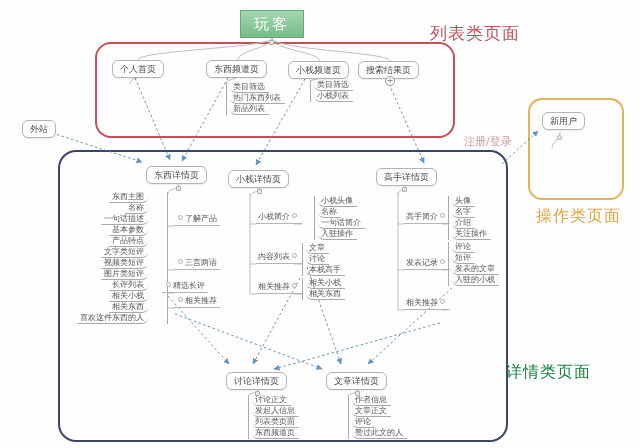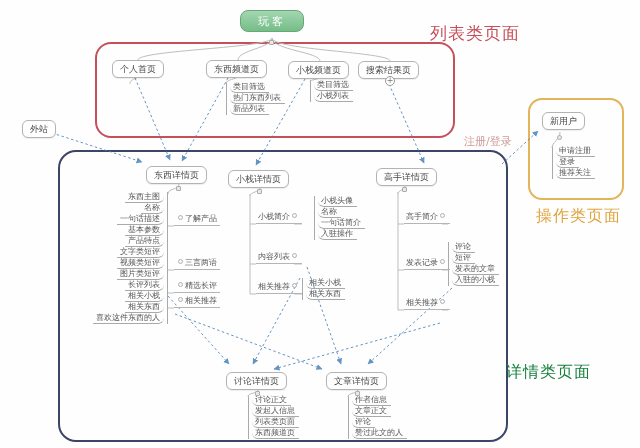--- a/index.html
+++ b/index.html
@@ -15,28 +15,28 @@
   .seclabel{position:absolute;z-index:1;font-size:16px;font-weight:500;letter-spacing:1px;white-space:nowrap}
   .list-label{left:430px;top:22px;color:#c5505a;font-size:17px}
   .action-label{left:536px;top:206px;color:#dfa43e}
   .detail-label{left:506px;top:362px;color:#15803d}
 
   svg.overlay{position:absolute;left:0;top:0;z-index:2;pointer-events:none}
 
   .bubble{position:absolute;z-index:3;background:#fff;border:1px solid #b3b3b3;border-radius:6px;
           font-size:9px;color:#4a4a4a;padding:2px 7px;white-space:nowrap;
           box-shadow:0 1px 1px rgba(0,0,0,.07);line-height:12px}
-  .root-node{position:absolute;z-index:3;left:240px;top:10px;width:64px;height:22px;
-             background:linear-gradient(#a3d6b0,#74bd88);border:1px solid #67a877;border-radius:8px;
-             color:#fff;font-size:11px;display:flex;align-items:center;justify-content:center;letter-spacing:3px}
+  .root-node{position:absolute;z-index:3;left:240px;top:10px;width:64px;height:28px;
+             background:linear-gradient(#a3d6b0,#74bd88);border:1px solid #67a877;border-radius:0;
+             color:#fff;font-size:15px;display:flex;align-items:center;justify-content:center;letter-spacing:3px}
 
   .childstack{position:absolute;z-index:1;border-left:1px solid #a9a9a9;padding-left:3px}
   .crow{display:table;height:11px;line-height:10px;font-size:8px;color:#555;white-space:nowrap;
         border-bottom:1px solid #a9a9a9;border-bottom-left-radius:6px;padding:0 4px 0 3px}
-  .childstack.rightward{border-left:none;border-right:1px solid #a9a9a9;padding-left:0;padding-right:3px}
+  .childstack.rightward{border-left:none;border-right:1px solid #a9a9a9;padding-left:0;padding-right:19px}
   .rightward .crow{margin-left:auto;border-bottom-left-radius:0;border-bottom-right-radius:6px;text-align:right}
 
   .glabel{position:absolute;z-index:3;font-size:8px;line-height:10px;color:#555;white-space:nowrap;
           border-bottom:1px solid #b5b5b5;padding:0 3px 1px 2px}
   .handle{display:inline-block;width:5px;height:5px;border:1px solid #b0b0b0;border-radius:50%;
           background:#fafafa;vertical-align:1px;margin:0 2px}
 
   .fold{position:absolute;z-index:3;width:5px;height:5px;border:1px solid #adadad;background:#e9e9e9;border-radius:1px}
   .fold.round{border-radius:50%}
   .expand{position:absolute;z-index:3;left:385px;top:76px;width:10px;height:10px;border:1px solid #999;
@@ -129,69 +129,75 @@
   <div class="childstack" style="left:310px;top:80px">
     <div class="crow">类目筛选</div>
     <div class="crow">小栈列表</div>
   </div>
 
   <div class="bubble" style="left:358px;top:61px">搜索结果页</div>
   <div class="expand">+</div>
 
   <div class="bubble" style="left:542px;top:112px">新用户</div>
   <div class="fold round" style="left:557px;top:135px"></div>
-  <div class="childstack" style="left:552px;top:146px">
-    <div class="crow">申请注册</div>
-    <div class="crow">登录</div>
-    <div class="crow">推荐关注</div>
-  </div>
   <div class="edgelabel">注册/登录</div>
 
   <div class="bubble" style="left:146px;top:166px">东西详情页</div>
   <div class="fold" style="left:176px;top:186px"></div>
   <div class="childstack rightward" style="left:62px;top:192px;width:106px">
     <div class="crow">东西主图</div>
     <div class="crow">名称</div>
     <div class="crow">一句话描述</div>
     <div class="crow">基本参数</div>
     <div class="crow">产品特点</div>
     <div class="crow">文字类短评</div>
     <div class="crow">视频类短评</div>
     <div class="crow">图片类短评</div>
     <div class="crow">长评列表</div>
     <div class="crow">相关小栈</div>
     <div class="crow">相关东西</div>
     <div class="crow">喜欢这件东西的人</div>
   </div>
   <div class="glabel" style="left:174px;top:214px"><span class="handle"></span><span>了解产品</span></div>
   <div class="glabel" style="left:174px;top:258px"><span class="handle"></span><span>三言两语</span></div>
-  <div class="glabel" style="left:174px;top:281px"><span class="handle"></span><span>精选长评</span></div>
+  <div class="glabel" style="left:162px;top:281px"><span class="handle"></span><span>精选长评</span></div>
   <div class="glabel" style="left:174px;top:296px"><span class="handle"></span><span>相关推荐</span></div>
 
   <div class="bubble" style="left:228px;top:170px">小栈详情页</div>
   <div class="fold" style="left:257px;top:189px"></div>
   <div class="glabel" style="left:256px;top:212px"><span>小栈简介</span><span class="handle"></span></div>
   <div class="glabel" style="left:256px;top:252px"><span>内容列表</span><span class="handle"></span></div>
   <div class="glabel" style="left:256px;top:282px"><span>相关推荐</span><span class="handle"></span></div>
   <div class="childstack" style="left:314px;top:196px">
     <div class="crow">小栈头像</div>
     <div class="crow">名称</div>
     <div class="crow">一句话简介</div>
     <div class="crow">入驻操作</div>
   </div>
+  <div class="childstack" style="left:302px;top:243px">
+    <div class="crow">文章</div>
+    <div class="crow">讨论</div>
+    <div class="crow">本栈高手</div>
+  </div>
   <div class="childstack" style="left:302px;top:278px">
     <div class="crow">相关小栈</div>
     <div class="crow">相关东西</div>
   </div>
 
   <div class="bubble" style="left:376px;top:168px">高手详情页</div>
   <div class="fold" style="left:402px;top:187px"></div>
   <div class="glabel" style="left:404px;top:212px"><span>高手简介</span><span class="handle"></span></div>
   <div class="glabel" style="left:404px;top:258px"><span>发表记录</span><span class="handle"></span></div>
   <div class="glabel" style="left:404px;top:298px"><span>相关推荐</span><span class="handle"></span></div>
+  <div class="childstack" style="left:448px;top:196px">
+    <div class="crow">头像</div>
+    <div class="crow">名字</div>
+    <div class="crow">介绍</div>
+    <div class="crow">关注操作</div>
+  </div>
   <div class="childstack" style="left:448px;top:242px">
     <div class="crow">评论</div>
     <div class="crow">短评</div>
     <div class="crow">发表的文章</div>
     <div class="crow">入驻的小栈</div>
   </div>
 
   <div class="bubble" style="left:226px;top:372px">讨论详情页</div>
   <div class="fold" style="left:255px;top:391px"></div>
   <div class="childstack" style="left:248px;top:395px">

